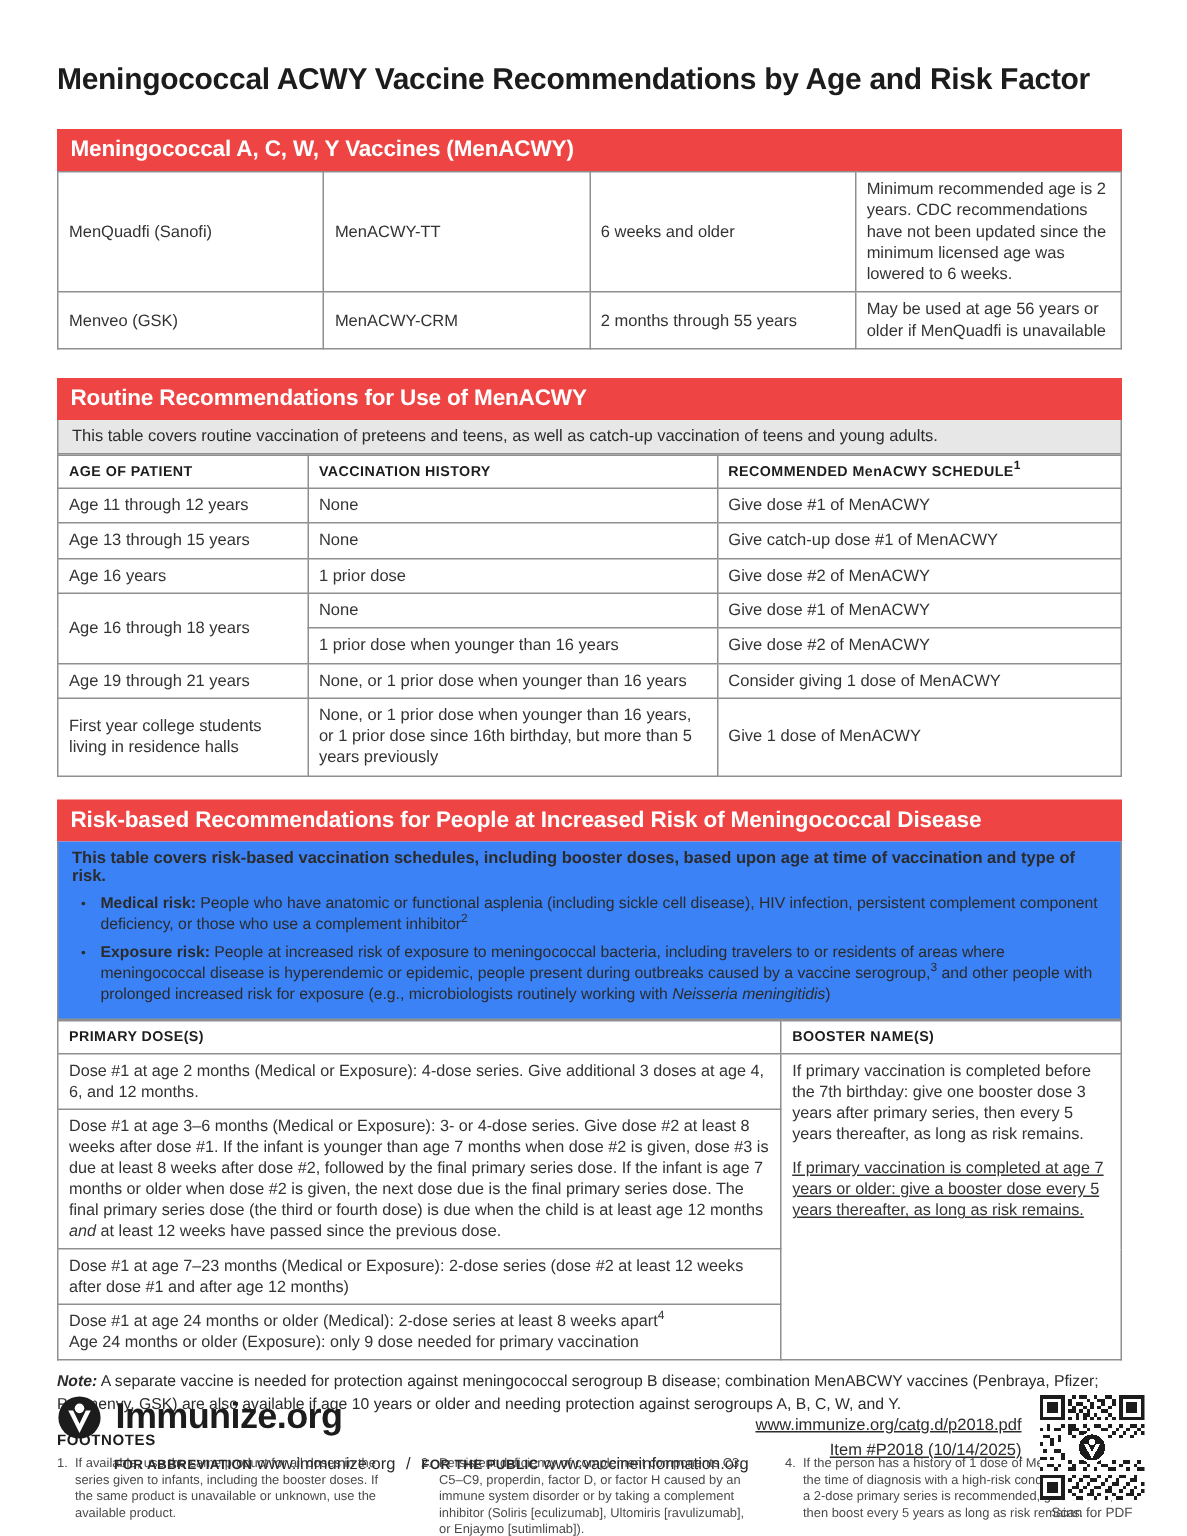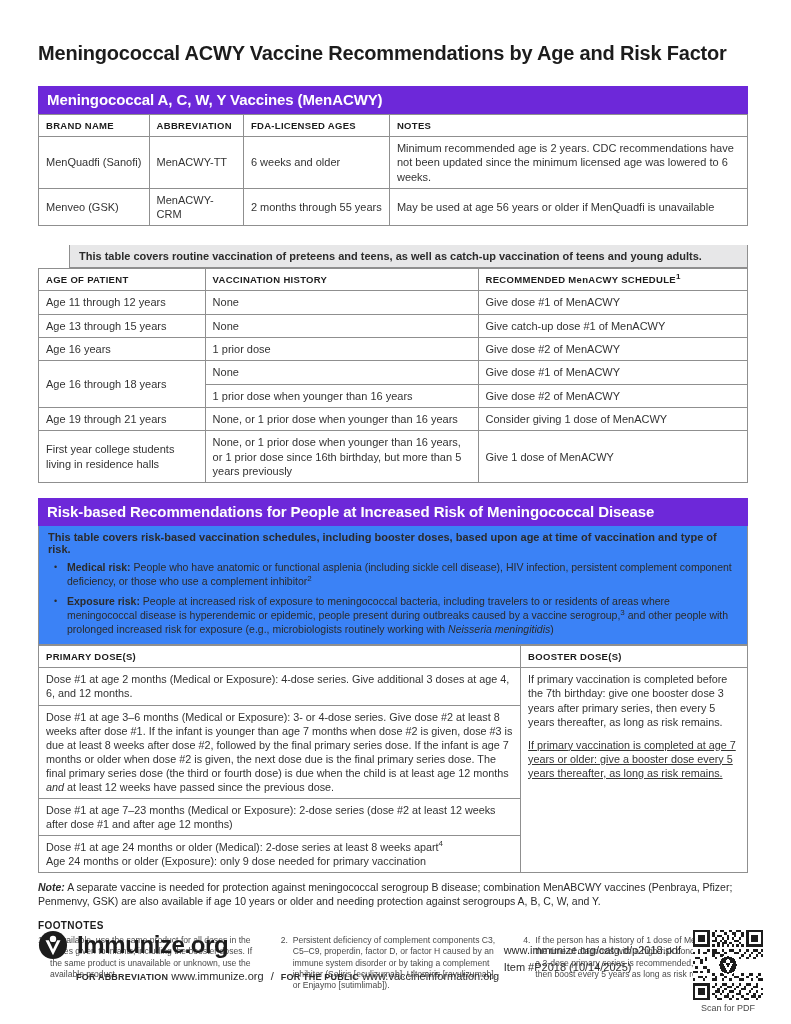--- a/index.html
+++ b/index.html
@@ -12,29 +12,28 @@
     position: relative;
   }
   .page { padding: 42px 43px 12px 38px; }
 
   .doc-title {
     font-size: 20px; font-weight: bold; color: #1c1c1c;
     letter-spacing: -0.2px; margin-bottom: 21px;
   }
 
   .section-bar {
-    background: #6d28d9; color: #ffffff;
+    background: #ef4444; color: #ffffff;
     font-size: 15px; font-weight: bold;
     padding: 5px 9px 6px 9px; letter-spacing: -0.1px;
   }
   .section-subtitle {
     background: #e7e7e8; border: 1px solid #8f8f8f; border-top: none;
-    font-size: 11px; font-weight: bold; color: #2b2b2b;
+    font-size: 11px; font-weight: normal; color: #2b2b2b;
     padding: 5px 9px;
-    margin-left: 31px;
   }
 
   table { border-collapse: collapse; width: 100%; table-layout: fixed; }
   th, td { border: 1px solid #8f8f8f; vertical-align: middle; }
   th {
     text-align: left; font-size: 9.5px; letter-spacing: 0.3px;
     color: #1c1c1c; padding: 5px 7px;
   }
   td { font-size: 11px; color: #333333; padding: 4px 7px; line-height: 1.3; }
   sup { font-size: 8px; line-height: 0; }
@@ -72,62 +71,57 @@
   .footnote-num { flex: none; width: 12px; }
 
   .footer { position: absolute; left: 38px; right: 26px; top: 930px; display: flex; }
   .footer-left { flex: 1; }
   .brand-row { display: flex; align-items: center; gap: 9px; }
   .brand-logo { width: 30px; height: 30px; flex: none; }
   .brand-name { font-size: 24px; font-weight: bold; color: #1c1c1c; letter-spacing: -0.4px; }
   .footer-links { margin: 10px 0 0 38px; font-size: 11px; color: #2b2b2b; }
   .footer-links .lbl { font-size: 9px; font-weight: bold; letter-spacing: 0.2px; }
   .footer-links .sep { margin: 0 4px; }
-  .footer-right { text-align: left; font-size: 11px; color: #2b2b2b; padding-top: 12px; line-height: 1.55; }
+  .footer-right { text-align: right; font-size: 11px; color: #2b2b2b; padding-top: 12px; line-height: 1.55; text-decoration: underline; }
   .qr-block { width: 74px; margin-left: 10px; flex: none; text-align: center; }
   .qr-svg { width: 70px; height: 70px; display: block; margin: 0 auto; }
   .scan-label { font-size: 9px; color: #4a4a4a; margin-top: 3px; }
 
   .col-age { width: 23.5%; } .col-hist { width: 38.5%; } .col-sched { width: 38%; }
   .col-brand { width: 15.6%; } .col-abbr { width: 13.3%; } .col-fda { width: 20.6%; } .col-notes { width: 50.5%; }
   .col-primary { width: 68%; } .col-booster { width: 32%; }
 </style>
 </head>
 <body>
 
 <div class="page">
 
   <h1 class="doc-title">Meningococcal ACWY Vaccine Recommendations by Age and Risk Factor</h1>
 
   <div class="section-bar">Meningococcal A, C, W, Y Vaccines (MenACWY)</div>
   <table>
     <tbody>
-        <tr>
-      <th class="col-brand">BRAND NAME</th>
-      <th class="col-abbr">ABBREVIATION</th>
-      <th class="col-fda">FDA-LICENSED AGES</th>
-      <th class="col-notes">NOTES</th>
-    </tr>
     <tr>
       <td>MenQuadfi (Sanofi)</td>
       <td>MenACWY-TT</td>
       <td>6 weeks and older</td>
       <td>Minimum recommended age is 2 years. CDC recommendations have not been updated since the minimum licensed age was lowered to 6 weeks.</td>
     </tr>
     <tr>
       <td>Menveo (GSK)</td>
       <td>MenACWY-CRM</td>
       <td>2 months through 55 years</td>
       <td>May be used at age 56 years or older if MenQuadfi is unavailable</td>
     </tr>
   </tbody>
     </table>
 
   <div class="gap-lg"></div>
 
+  <div class="section-bar">Routine Recommendations for Use of MenACWY</div>
   <div class="section-subtitle">This table covers routine vaccination of preteens and teens, as well as catch-up vaccination of teens and young adults.</div>
   <table style="border-top:none;">
     <tbody>
         <tr>
       <th class="col-age">AGE OF PATIENT</th>
       <th class="col-hist">VACCINATION HISTORY</th>
       <th class="col-sched"><span>RECOMMENDED MenACWY SCHEDULE</span><sup>1</sup></th>
     </tr>
     <tr>
       <td>Age 11 through 12 years</td>
@@ -177,21 +171,21 @@
     </div>
     <div class="risk-bullet">
       <span class="bullet-dot">•</span>
       <span><b>Exposure risk:</b><span> People at increased risk of exposure to meningococcal bacteria, including travelers to or residents of areas where meningococcal disease is hyperendemic or epidemic, people present during outbreaks caused by a vaccine serogroup,</span><sup>3</sup><span> and other people with prolonged increased risk for exposure (e.g., microbiologists routinely working with </span><i>Neisseria meningitidis</i><span>)</span></span>
     </div>
   </div>
   <table class="risk-table" style="border-top:none;border-radius:19px;">
     <tbody>
         <tr>
       <th class="col-primary">PRIMARY DOSE(S)</th>
-      <th class="col-booster">BOOSTER DOSE(S)</th>
+      <th class="col-booster">BOOSTER NAME(S)</th>
     </tr>
     <tr>
       <td>Dose #1 at age 2 months (Medical or Exposure): 4-dose series. Give additional 3 doses at age 4, 6, and 12 months.</td>
       <td rowspan="4" class="booster-cell">
         <p>If primary vaccination is completed before the 7th birthday: give one booster dose 3 years after primary series, then every 5 years thereafter, as long as risk remains.</p>
         <p>If primary vaccination is completed at age 7 years or older: give a booster dose every 5 years thereafter, as long as risk remains.</p>
       </td>
     </tr>
     <tr>
       <td><span>Dose #1 at age 3–6 months (Medical or Exposure): 3- or 4-dose series. Give dose #2 at least 8 weeks after dose #1. If the infant is younger than age 7 months when dose #2 is given, dose #3 is due at least 8 weeks after dose #2, followed by the final primary series dose. If the infant is age 7 months or older when dose #2 is given, the next dose due is the final primary series dose. The final primary series dose (the third or fourth dose) is due when the child is at least age 12 months </span><i>and</i><span> at least 12 weeks have passed since the previous dose.</span></td>

